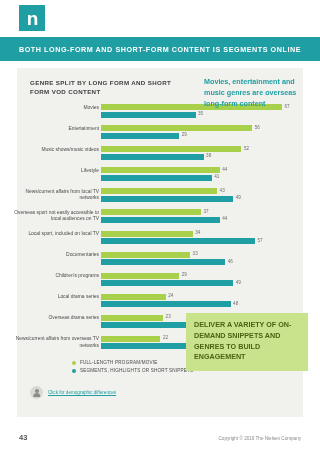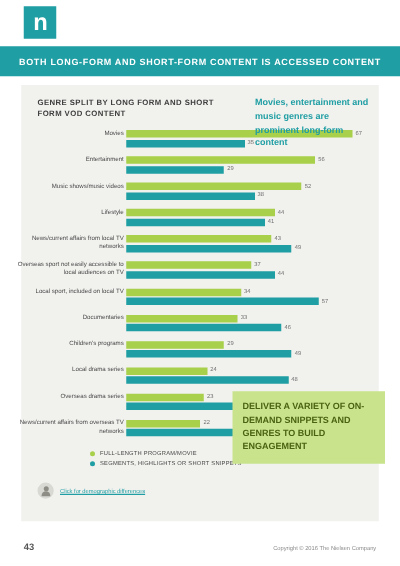--- a/index.html
+++ b/index.html
@@ -193,21 +193,21 @@
 </head>
 <body>
 
 <div class="logo-bar">
   <div class="logo">
     <span class="logo-letter">n</span>
   </div>
 </div>
 
 <div class="title-bar">
-  <span>BOTH LONG-FORM AND SHORT-FORM CONTENT IS ACCESSED CONTENT</span>
+  <span>BOTH LONG-FORM AND SHORT-FORM CONTENT IS SEGMENTS ONLINE</span>
 </div>
 
 <div class="card">
   <div class="chart-title">GENRE SPLIT BY LONG FORM AND SHORT FORM VOD CONTENT</div>
 
   <div class="plot">
       <div class="row" style="top: 0px; height: 21.0833px;">
         <div class="cat-label" style="top: 3.54167px;">Movies</div>
         <div class="bars" style="top: 3.04167px;">
           <div class="bar">
@@ -375,17 +375,17 @@
         <span class="legend-text">SEGMENTS, HIGHLIGHTS OR SHORT SNIPPETS</span>
       </div>
     </div>
 
   <div class="demo">
     <div class="demo-icon"></div>
     <div class="demo-text">Click for demographic differences</div>
   </div>
 </div>
 
-<div class="callout-top">Movies, entertainment and music genres are prominent long-form content</div>
+<div class="callout-top">Movies, entertainment and music genres are overseas long-form content</div>
 <div class="callout-bottom">DELIVER A VARIETY OF ON-DEMAND SNIPPETS AND GENRES TO BUILD ENGAGEMENT</div>
 
 <div class="footer-page">43</div>
 <div class="footer-copy">Copyright © 2016 The Nielsen Company</div>
 
 </body></html>

